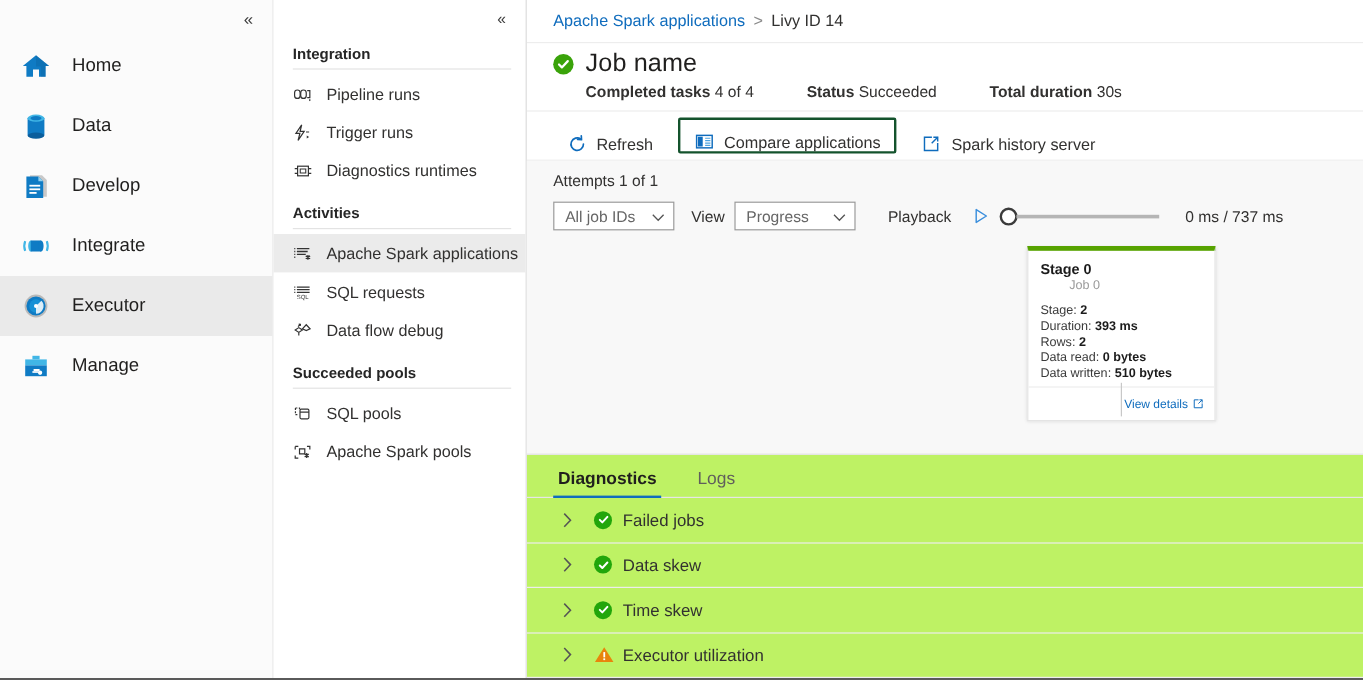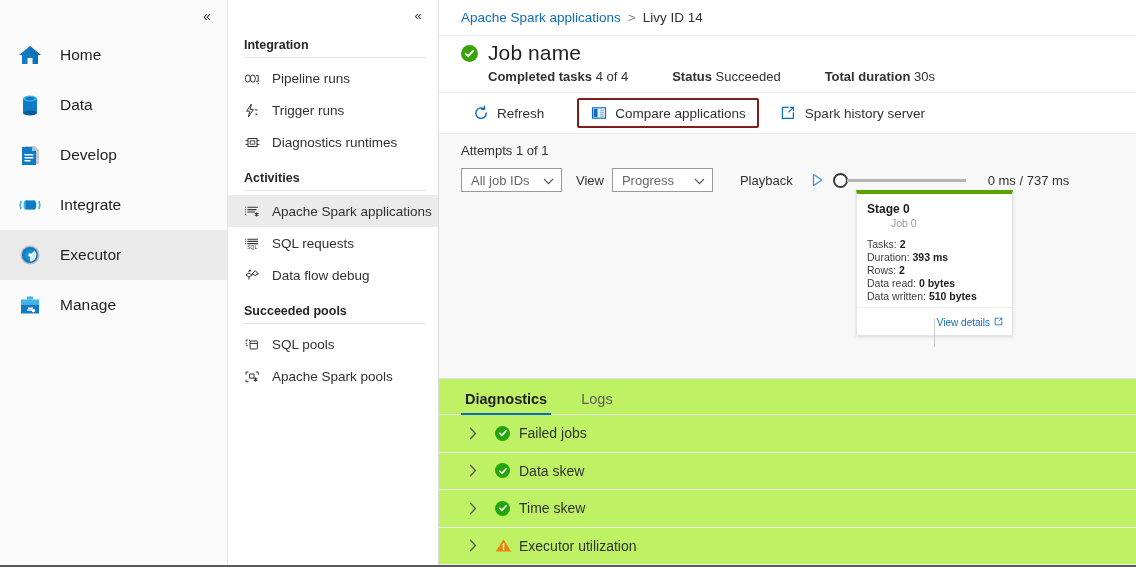--- a/index.html
+++ b/index.html
@@ -124,35 +124,35 @@
   .job-meta b { font-weight: bold; }
 
   .cmdbar {
     height: 41px;
     display: flex; align-items: center;
     padding-left: 22px;
     border-bottom: 1px solid #ededed;
     flex: 0 0 41px;
   }
   .cmd {
-    display: flex; align-items: center;
+    display: flex; align-items: flex-end;
     height: 30px; padding: 0 11px;
     font-size: 13.5px; color: #323130; cursor: pointer;
     margin-right: 4px;
   }
   .cmd .cmd-ico {
     width: 17px; height: 17px; margin-right: 8px;
     display: flex; align-items: center; justify-content: center;
     flex: 0 0 17px;
   }
   .cmd.highlighted {
-    border: 2px solid #7f1d1d;
+    border: 2px solid #14532d;
     border-radius: 2px;
     height: 30px;
-    margin-left: 18px; margin-right: 10px;
+    margin-left: 6px; margin-right: 10px;
   }
 
   .canvas {
     flex: 1 1 auto;
     background: #f8f8f8;
     position: relative;
     border-bottom: 1px solid #e1e1e1;
     min-height: 0;
   }
   .attempts {
@@ -182,21 +182,21 @@
     border: 2px solid #3b3b3b; background: #ffffff;
     cursor: pointer; flex: 0 0 15px;
   }
   .slider-track {
     width: 119px; height: 3px; background: #b5b5b5; margin-left: -1px;
   }
   .time-readout { font-size: 13px; color: #323130; margin-left: 22px; white-space: nowrap; }
 
   
   .stage-card {
-    position: absolute; left: 417px; top: 56px;
+    position: absolute; left: 417px; top: 71px;
     width: 157px;
     background: #ffffff;
     border: 1px solid #e4e4e4;
     border-top: 4px solid #57a300;
     box-shadow: 0 1px 3px rgba(0,0,0,.13);
   }
   .stage-body { padding: 8px 10px 4px 10px; }
   .stage-title { font-size: 12px; font-weight: bold; color: #1b1b1b; }
   .stage-sub { font-size: 10.5px; color: #9a9a9a; margin-top: 1px; margin-left: 24px; }
   .stage-stats { margin-top: 9px; }
@@ -543,21 +543,21 @@
 
         <span class="time-readout">0 ms / 737 ms</span>
       </div>
 
       <div class="stage-card">
         <div class="stage-body">
           <div class="stage-title">Stage 0</div>
           <div class="stage-sub">Job 0</div>
           <div class="stage-stats">
             <div>
-              <span>Tasks:</span>
+              <span>Stage:</span>
               <b>2</b>
             </div>
             <div>
               <span>Duration:</span>
               <b>393 ms</b>
             </div>
             <div>
               <span>Rows:</span>
               <b>2</b>
             </div>

